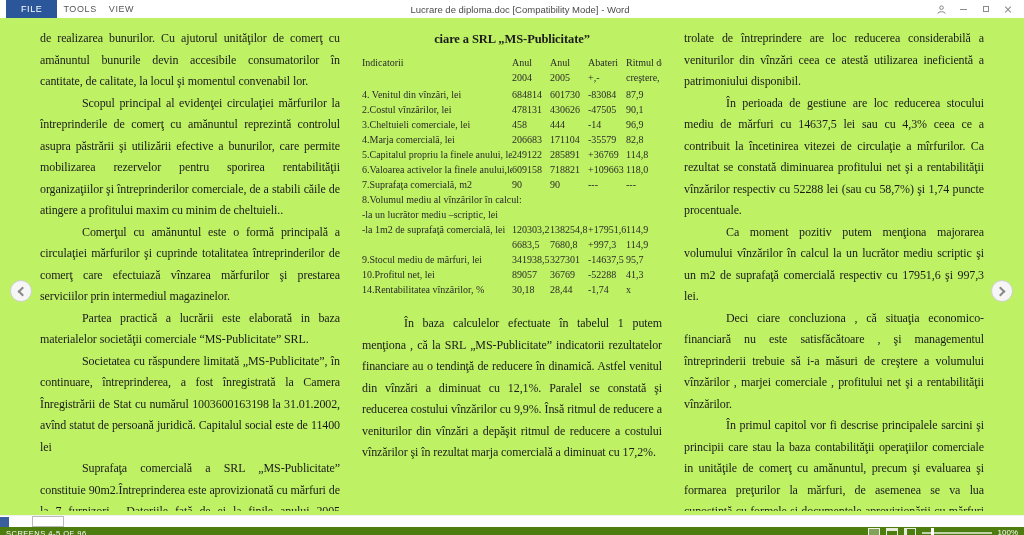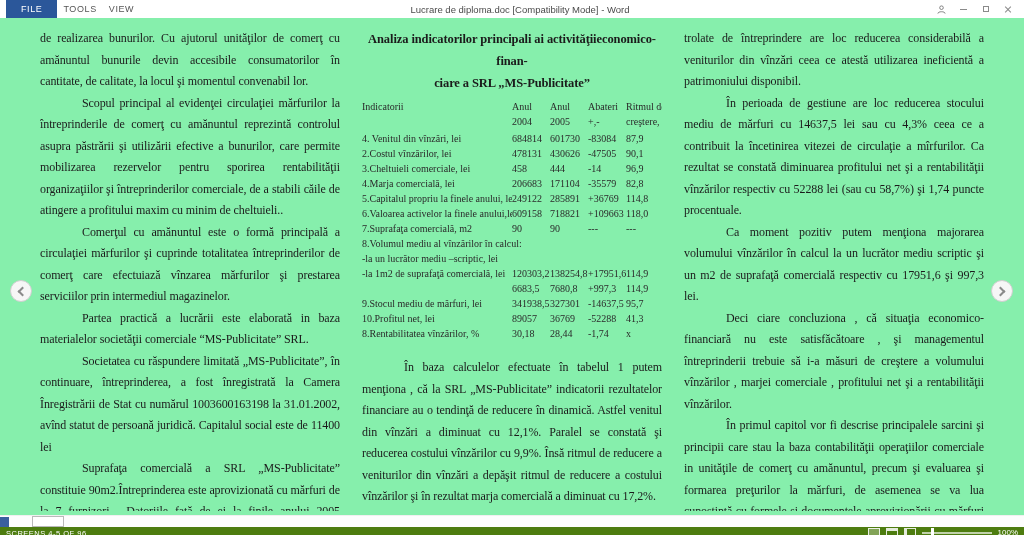--- a/index.html
+++ b/index.html
@@ -21,21 +21,21 @@
   .person-svg { width:9px; height:9px; }
   .min-glyph { width:7px; height:1px; background:#8a8a8a; display:block; }
   .restore-glyph { width:6px; height:6px; border:1px solid #8a8a8a; display:block; }
   .close-glyph { position:relative; width:8px; height:8px; display:block; }
   .close-glyph::before, .close-glyph::after { content:""; position:absolute; left:0; top:3.5px;
         width:8px; height:1px; background:#8a8a8a; }
   .close-glyph::before { transform:rotate(45deg); }
   .close-glyph::after  { transform:rotate(-45deg); }
 
   
-  .reader { height:497px; position:relative; background:#86efac; flex:none; }
+  .reader { height:497px; position:relative; background:#bef264; flex:none; }
   .pages { position:absolute; left:40px; top:10px; width:944px; bottom:4px;
            display:flex; gap:22px; }
   .col { width:300px; height:100%; overflow:hidden;
          font-family:"Liberation Serif", serif; font-size:12px; line-height:21.5px;
          color:#1b1b1b; text-align:justify; letter-spacing:-0.1px; }
   .para { text-indent:42px; }
   .para.noindent { text-indent:0; }
 
   .nav { position:absolute; top:262px; width:22px; height:22px; border-radius:50%;
          background:#f6f6f6; border:1px solid #cfcfcf; display:flex; align-items:center;
@@ -114,21 +114,20 @@
         <p class="para noindent">de realizarea bunurilor. Cu ajutorul unităţilor de comerţ cu amănuntul bunurile devin accesibile consumatorilor în cantitate, de calitate, la locul şi momentul convenabil lor.</p>
         <p class="para">Scopul principal al evidenţei circulaţiei mărfurilor la întreprinderile de comerţ cu amănuntul reprezintă controlul asupra păstrării şi utilizării efective a bunurilor, care permite mobilizarea rezervelor pentru sporirea rentabilităţii organizaţiilor şi întreprinderilor comerciale, de a stabili căile de atingere a profitului maxim cu minim de cheltuieli..</p>
         <p class="para">Comerţul cu amănuntul este o formă  principală a circulaţiei mărfurilor şi cuprinde totalitatea întreprinderilor de comerţ care efectuiază vînzarea mărfurilor şi prestarea serviciilor prin intermediul magazinelor.</p>
         <p class="para">Partea practică a lucrării este elaborată in baza materialelor societăţii comerciale “MS-Publicitate” SRL.</p>
         <p class="para">Societatea cu răspundere limitată „MS-Publicitate”, în continuare, întreprinderea, a fost înregistrată la Camera Înregistrării de Stat cu numărul 1003600163198 la 31.01.2002, avînd statut de persoană juridică. Capitalul social este de 11400 lei</p>
         <p class="para">Suprafaţa comercială a SRL „MS-Publicitate” constituie 90m2.Întreprinderea este aprovizionată cu mărfuri de la 7 furnizori . Datoriile faţă de ei la finile anului 2005 constituie 102049 lei  cu o creştere faţă de finele anului 2004 de 36396 lei sau cu 55,4%.</p>
 
       </section>
 
       <section class="col">
-        <div class="tbl-title">Analiza indicatorilor principali ai activităţiieconomico-finan-</div>
         <div class="tbl-title">ciare a SRL „MS-Publicitate”</div>
 
         <table class="doc-table">
           <colgroup>
               <col style="width:150px">
               <col style="width:38px">
               <col style="width:38px">
               <col style="width:38px">
               <col style="width:36px">
             </colgroup>
@@ -232,21 +231,21 @@
                 <td>95,7</td>
           </tr>
           <tr>
             <td>10.Profitul net, lei</td>
                 <td>89057</td>
                 <td>36769</td>
                 <td>-52288</td>
                 <td>41,3</td>
           </tr>
           <tr>
-            <td>8.Rentabilitatea vînzărilor, %</td>
+            <td>14.Rentabilitatea vînzărilor, %</td>
                 <td>30,18</td>
                 <td>28,44</td>
                 <td>-1,74</td>
                 <td>x</td>
           </tr>
         </tbody>
           </table>
 
         <p class="para">În baza calculelor efectuate în tabelul 1 putem menţiona , că la SRL „MS-Publicitate” indicatorii rezultatelor financiare au o tendinţă de reducere în dinamică. Astfel venitul din vînzări a diminuat cu 12,1%. Paralel se constată şi reducerea costului vînzărilor  cu 9,9%. Însă ritmul de reducere a veniturilor din vînzări a depăşit ritmul de reducere a costului vînzărilor şi în rezultat marja comercială a diminuat cu 17,2%.</p>
 

